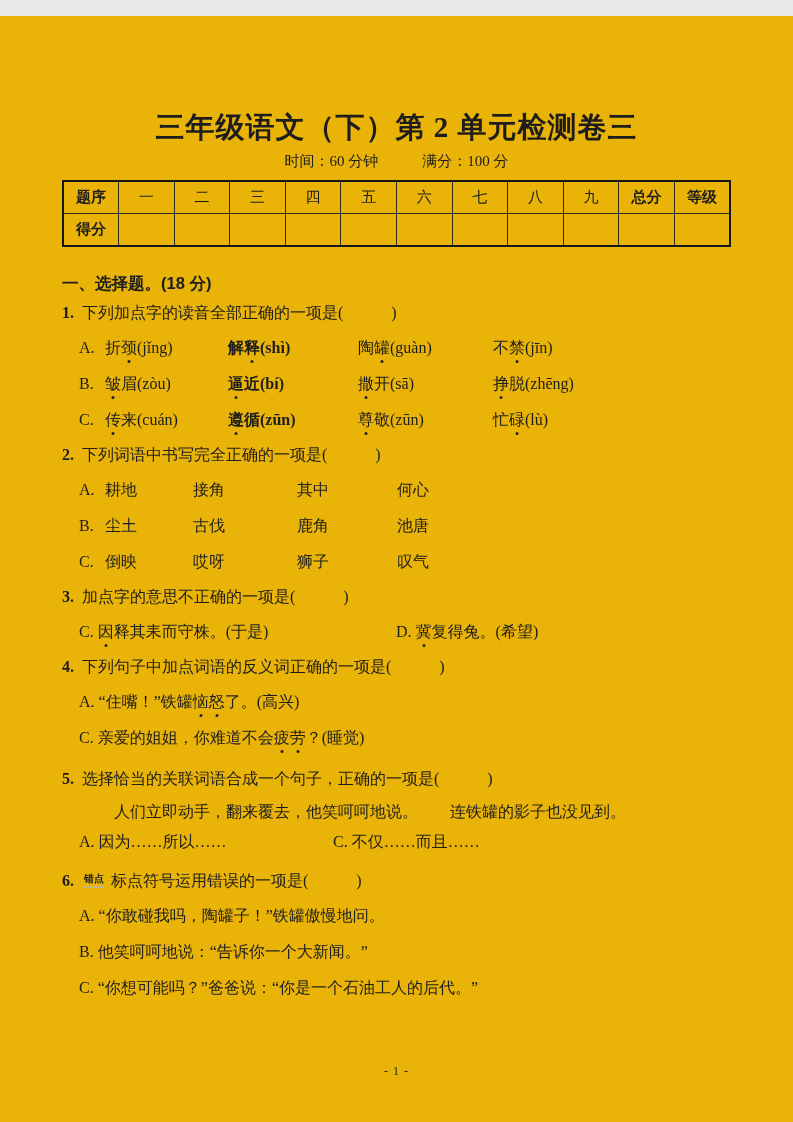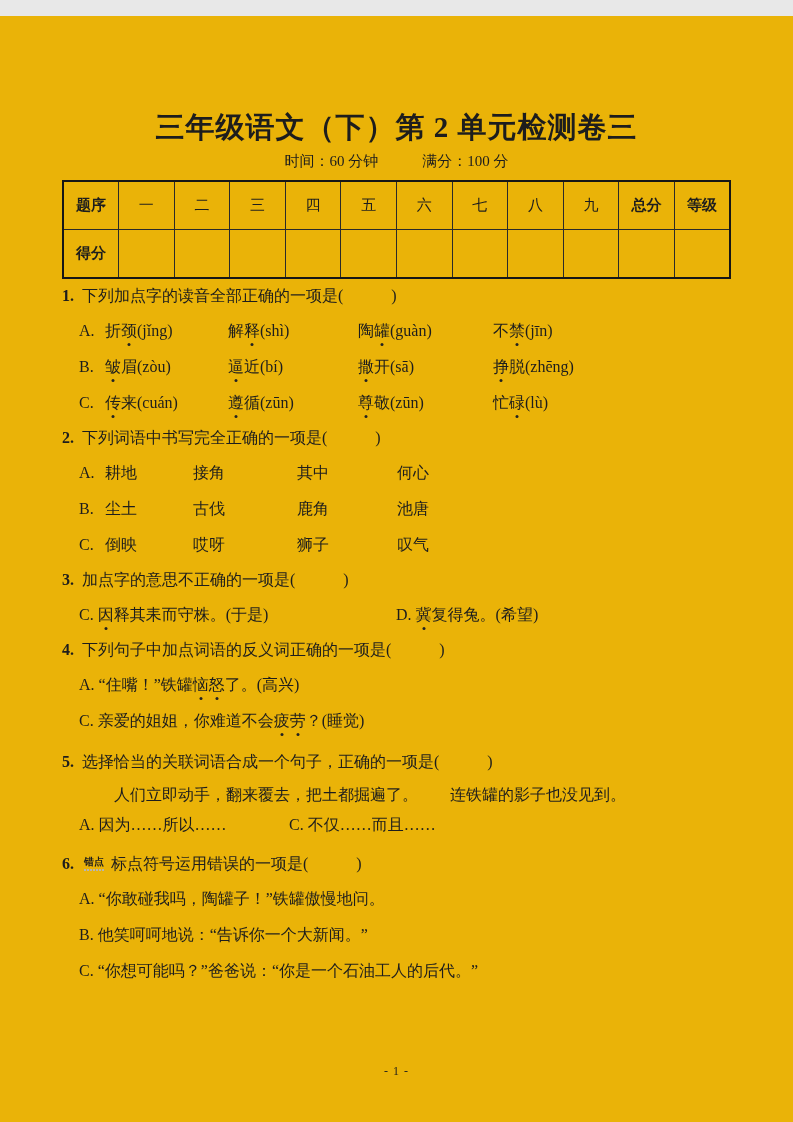--- a/index.html
+++ b/index.html
@@ -14,43 +14,43 @@
     letter-spacing:1px;height:42px;line-height:42px;
   }
   .subtitle{text-align:center;font-size:15px;height:26px;line-height:26px;}
   .subtitle .gap{display:inline-block;width:44px;}
   table.score{
     width:100%;border-collapse:collapse;table-layout:fixed;
     margin-top:6px;border:2px solid #161616;
   }
   table.score td{
     border:1px solid #2a2a2a;height:31px;text-align:center;
-    font-size:15px;padding:8px;overflow:hidden;
+    font-size:15px;padding:0;overflow:hidden;
   }
   td.hd{font-weight:bold;font-family:"Liberation Sans","DejaVu Sans",sans-serif;font-size:14.5px;}
   .section-heading{
     margin-top:23px;height:26px;line-height:26px;font-size:16.5px;font-weight:bold;
     font-family:"Liberation Sans","DejaVu Sans",sans-serif;
   }
   .stem{display:flex;align-items:center;height:34px;font-size:16px;}
   .qnum{font-weight:bold;flex:0 0 20px;}
   .stem-text{white-space:nowrap;}
   .opt-row{display:flex;align-items:center;height:36px;font-size:16px;padding-left:17px;white-space:nowrap;}
   .letter{flex:0 0 26px;}
   .q1 .i0{flex:0 0 123px;}
-  .q1 .i1{flex:0 0 130px;}
+  .q1 .i1{flex:0 0 130px;font-weight:bold;}
   .q1 .i2{flex:0 0 135px;}
   .q2 .i0{flex:0 0 88px;}
   .q2 .i1{flex:0 0 104px;}
   .q2 .i2{flex:0 0 100px;}
   .q3row .i0{flex:0 0 317px;}
   .q5block{margin-top:6px;}
   .q6block{margin-top:6px;}
   .q5-sentence{height:31px;line-height:31px;padding-left:52px;font-size:16px;white-space:nowrap;}
-  .q5opts{height:31px;}
+  .q5opts{height:31px;gap:44px;}
   .q5opts .i0{flex:0 0 210px;}
   .q5opts .i1{flex:0 0 185px;}
   .em-dot{position:relative;display:inline-block;}
   .em-dot::after{
     content:"";position:absolute;width:3px;height:3px;border-radius:50%;
     background:#222;left:50%;bottom:-4px;transform:translateX(-50%);
   }
   .badge{
     display:inline-block;margin:0 7px 0 2px;vertical-align:3px;
     font-family:"Liberation Sans","DejaVu Sans",sans-serif;
@@ -102,20 +102,21 @@
       <td></td>
       <td></td>
       <td></td>
       <td></td>
       <td></td>
       <td></td>
     </tr>
   </tbody>
     </table>
 
+  <div class="section-heading">一、选择题。(18 分)</div>
 
   <div class="q-block">
     <div class="stem">
       <span class="qnum">1.</span>
       <span class="stem-text">下列加点字的读音全部正确的一项是(　　　)</span>
     </div>
     <div class="opt-row q1">
       <span class="letter">A.</span>
       <span class="i0">折<span class="em-dot">颈</span>(jǐng)</span>
       <span class="i1">解<span class="em-dot">释</span>(shì)</span>
@@ -188,21 +189,21 @@
     <div class="opt-row">
       <span>C. 亲爱的姐姐，你难道不会<span class="em-dot">疲</span><span class="em-dot">劳</span>？(睡觉)</span>
     </div>
   </div>
 
   <div class="q-block q5block">
     <div class="stem">
       <span class="qnum">5.</span>
       <span class="stem-text">选择恰当的关联词语合成一个句子，正确的一项是(　　　)</span>
     </div>
-    <div class="q5-sentence">人们立即动手，翻来覆去，把土都掘遍了。　　连铁罐的影子也没见到。</div>
+    <div class="q5-sentence">人们立即动手，翻来覆去，他笑呵呵地说。　　连铁罐的影子也没见到。</div>
     <div class="opt-row q5opts">
       <span class="i0">A. 因为……所以……</span>
       <span class="i2">C. 不仅……而且……</span>
     </div>
   </div>
 
   <div class="q-block q6block">
     <div class="stem">
       <span class="qnum">6.</span>
       <span class="badge">错点</span>

